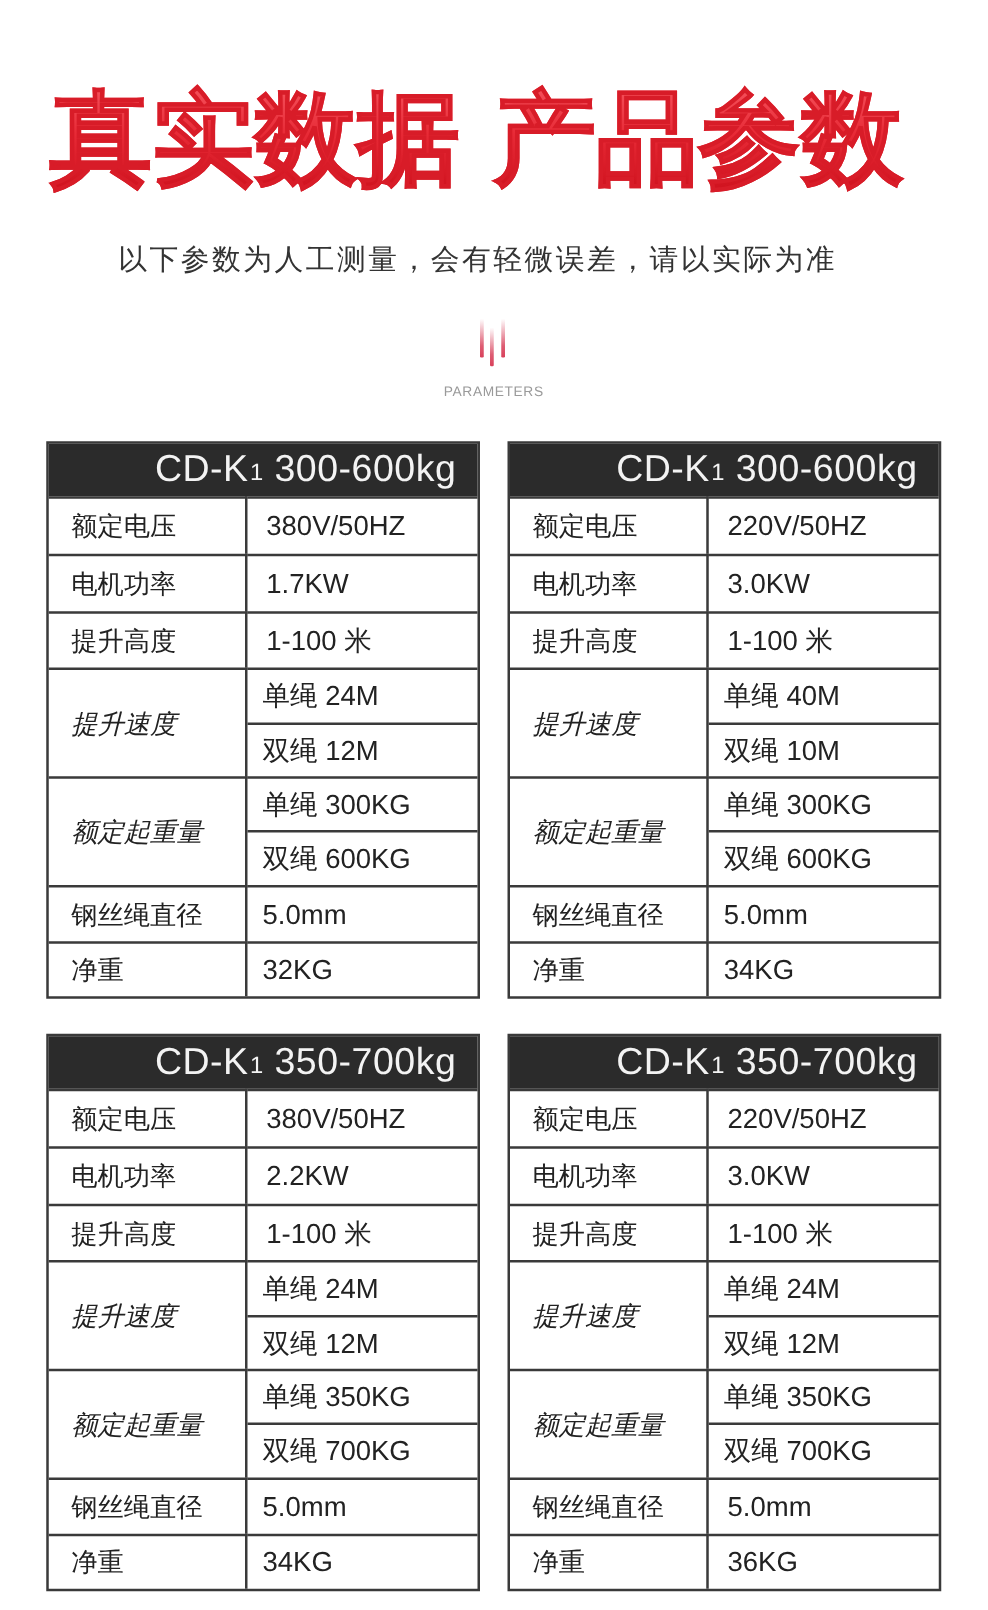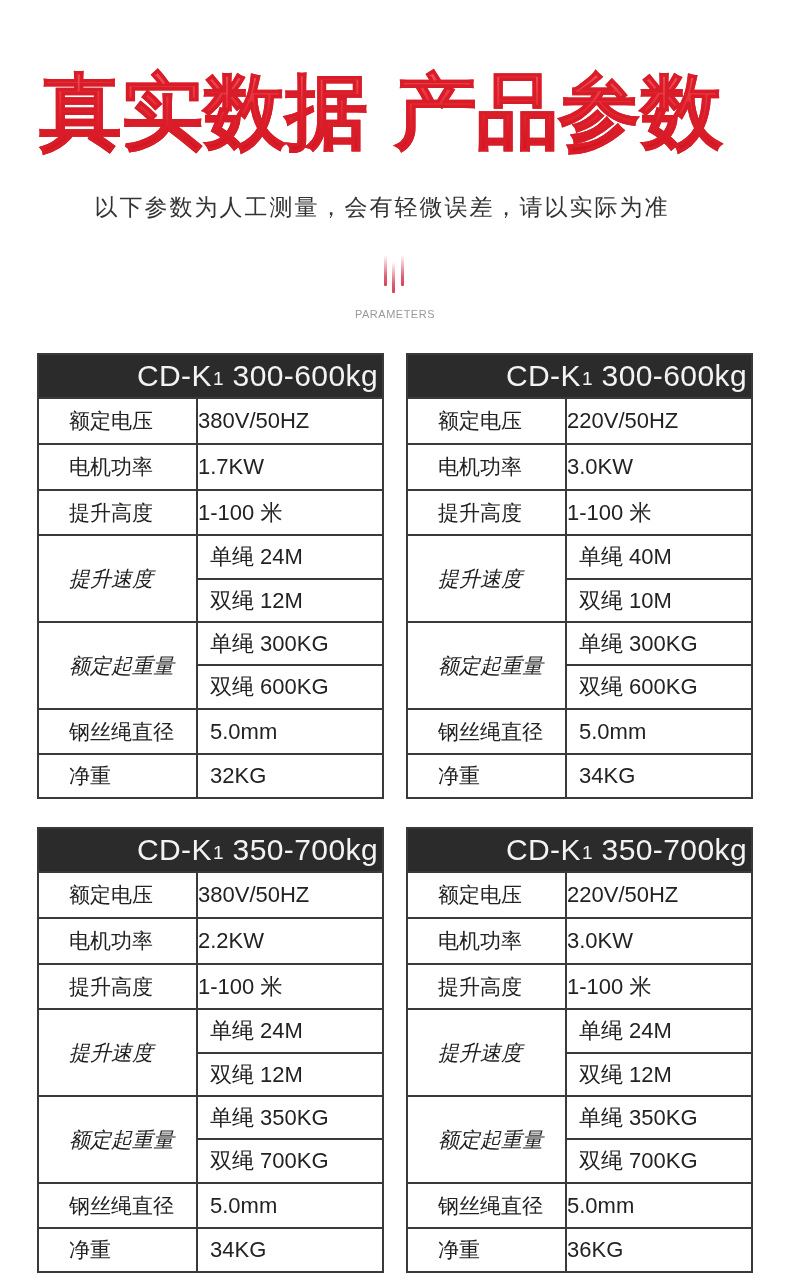--- a/index.html
+++ b/index.html
@@ -20,29 +20,29 @@
 
   .deco { position:absolute; width:3px; border-radius:1px;
           background:linear-gradient(180deg, rgba(216,64,90,0) 0%, rgba(216,64,90,0.85) 70%, #d8405a 100%); }
 
   .section-label { position:absolute; left:0; top:308px; width:790px; text-align:center;
                    font-size:11px; letter-spacing:0.5px; color:#9a9a9a; }
 
   .spec-table { position:absolute; width:347px; height:446px; box-sizing:border-box;
                 border:2px solid #3a3a3a; background:#fff; }
   .spec-head { height:42px; background:#2b2b2b; color:#f3f3f3; box-sizing:border-box;
-               display:flex; align-items:center; justify-content:flex-end; padding-right:4px;
+               display:flex; align-items:center; justify-content:flex-end; padding-right:17px;
                font-size:30px; letter-spacing:0.4px; white-space:nowrap; }
   .spec-head .sub { font-size:19px; position:relative; top:3px; margin-left:1px; }
   .spec-grid { display:grid; grid-template-columns:159px 1fr;
                grid-template-rows:46px 46px 45px 44px 43px 43px 44px 45px 44px; }
   .cell { box-sizing:border-box; border-top:2px solid #3a3a3a; display:flex; align-items:center;
           white-space:nowrap; }
-  .lbl { border-right:2px solid #3a3a3a; padding-left:30px; font-size:21px; color:#222; }
-  .val { padding-left:0; font-size:22px; color:#222; }
+  .lbl { border-right:2px solid #3a3a3a; padding-left:18px; font-size:21px; color:#222; }
+  .val { padding-left:15px; font-size:22px; color:#222; }
   .val.sm { padding-left:12px; }
   .span2 { grid-row: span 2; font-style: italic; }
 </style>
 </head>
 <body>
 
 <div class="hero-title">
   <span>真实数据</span><i class="gap"></i><span>产品参数</span>
 </div>
 

